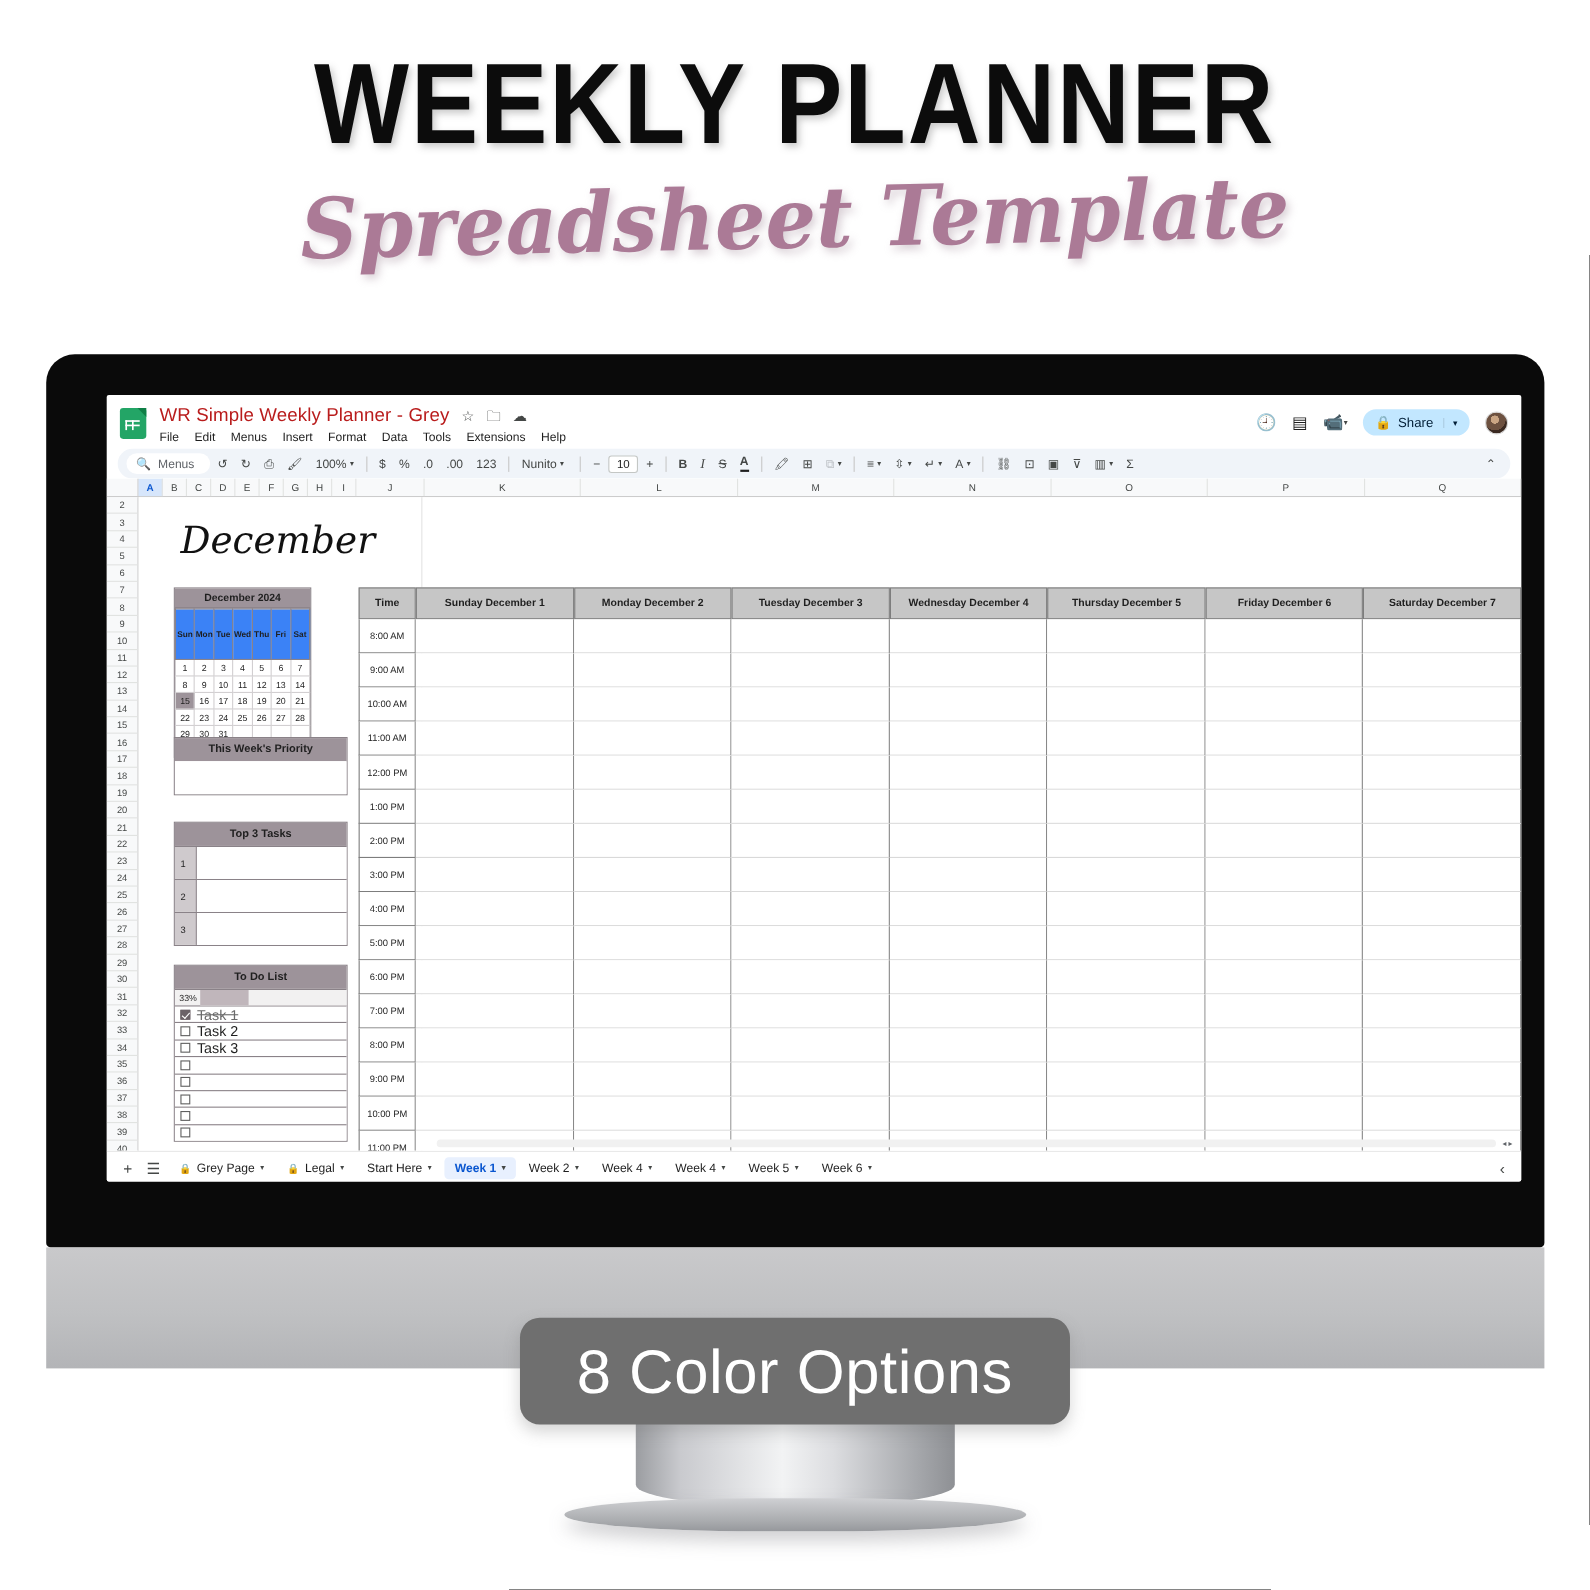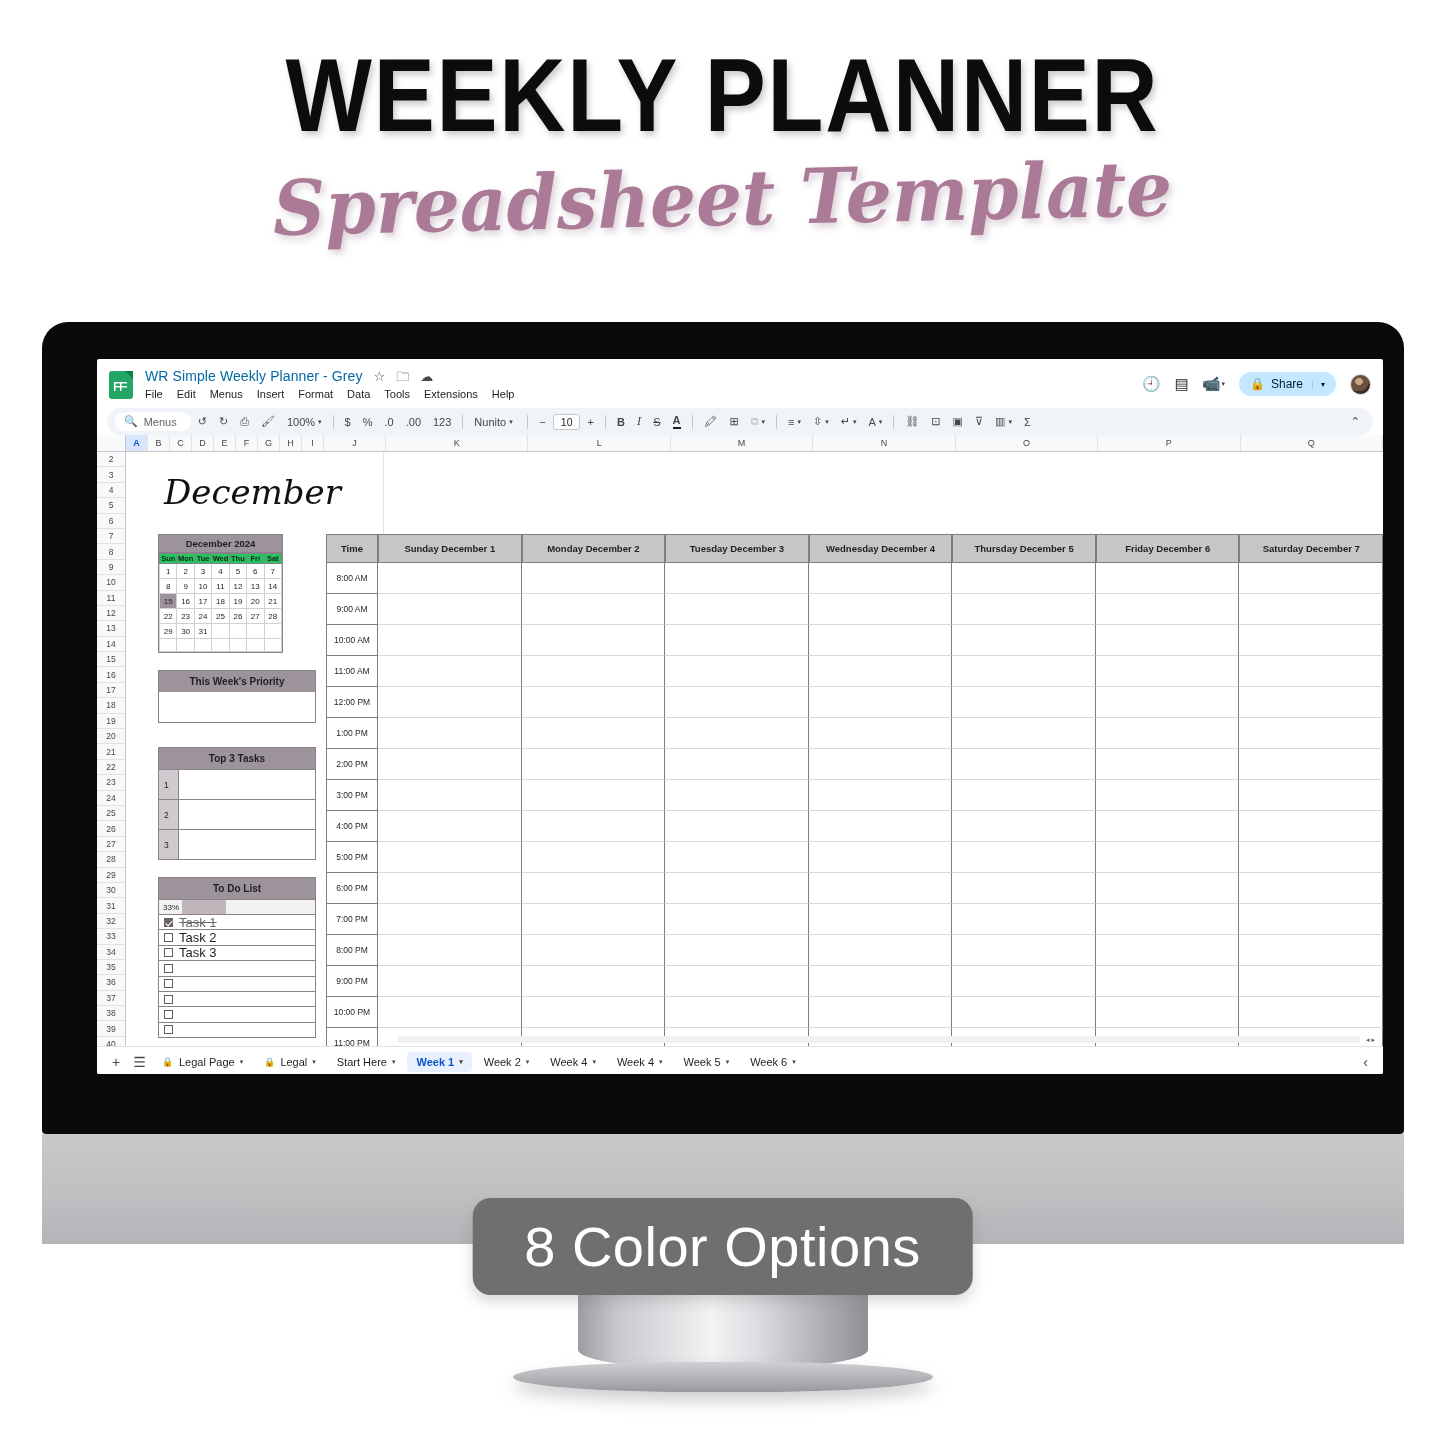--- a/index.html
+++ b/index.html
@@ -73,21 +73,21 @@
   .gs-logo::after {
     content: ""; position: absolute; left: 5px; top: 11px; width: 13px; height: 9px;
     background:
       linear-gradient(#fff,#fff) 0 0/100% 1.5px no-repeat,
       linear-gradient(#fff,#fff) 0 4px/100% 1.5px no-repeat,
       linear-gradient(#fff,#fff) 0 0/1.5px 100% no-repeat,
       linear-gradient(#fff,#fff) 6px 0/1.5px 100% no-repeat;
   }
   .gs-titleblock { margin-left: 12px; flex: 1 1 auto; }
   .gs-titlerow { display: flex; align-items: center; gap: 11px; }
-  .gs-docname { font-size: 14px; color: #0369a1; letter-spacing: .1px; }
+  .gs-docname { font-size: 17px; color: #b91c1c; letter-spacing: .1px; }
   .gs-ticon { color: #444746; font-size: 13px; line-height: 1; cursor: pointer; }
   .gs-menurow { display: flex; gap: 14px; margin-top: 4px; }
   .gs-menurow span { font-size: 11px; color: #1f1f1f; cursor: pointer; }
   .gs-topright { display: flex; align-items: center; gap: 14px; padding-top: 4px; }
   .gs-ricon { color: #1f1f1f; font-size: 15px; display: flex; align-items: center; }
   .share-btn {
     display: flex; align-items: center; gap: 6px;
     background: #c2e7ff; color: #001d35;
     border-radius: 14px; padding: 5px 11px 5px 11px; font-size: 12px;
     position: relative;
@@ -150,22 +150,22 @@
 
   
   .minical { position: absolute; left: 32px; top: 82px; width: 125px;
              border: 1px solid #8a8288; background: #fff; }
   .minical-title {
     background: #9d939a; color: #1f1f1f; font-size: 9.5px; font-weight: 700;
     text-align: center; padding: 3px 0; border-bottom: 1px solid #8a8288;
   }
   .minical table { border-collapse: collapse; width: 100%; }
   .minical th {
-    background: #22c55e; color: #1f1f1f; font-size: 7.5px; font-weight: 700;
-    border: 1px solid #8a8288; padding: 0 0; width: 14.28%;
+    background: #3b82f6; color: #1f1f1f; font-size: 7.5px; font-weight: 700;
+    border: 1px solid #8a8288; padding: 18px 0; width: 14.28%;
   }
   .minical td {
     border: 1px solid #d2cfd1; font-size: 8px; color: #1f1f1f;
     text-align: center; padding: 2.5px 0; height: 13px;
   }
   .minical td.today { background: #9d939a; }
 
   
   .panel { position: absolute; left: 32px; width: 158px; border: 1px solid #8a8288; background:#fff; }
   .panel-head {
@@ -745,21 +745,21 @@
           <span class="hscroll-arrows">◂ ▸</span>
         </div>
       </div>
 
       <div class="sheettabs">
         <span class="ticon-btn">+</span>
         <span class="ticon-btn">☰</span>
         <span id="stabs" style="display:flex;align-items:center;gap:3px;">
             <span class="stab">
               <span class="lockico">🔒</span>
-              <span>Legal Page</span>
+              <span>Grey Page</span>
               <span class="caret">▾</span>
             </span>
             <span class="stab">
               <span class="lockico">🔒</span>
               <span>Legal</span>
               <span class="caret">▾</span>
             </span>
             <span class="stab">
               <span>Start Here</span>
               <span class="caret">▾</span>

